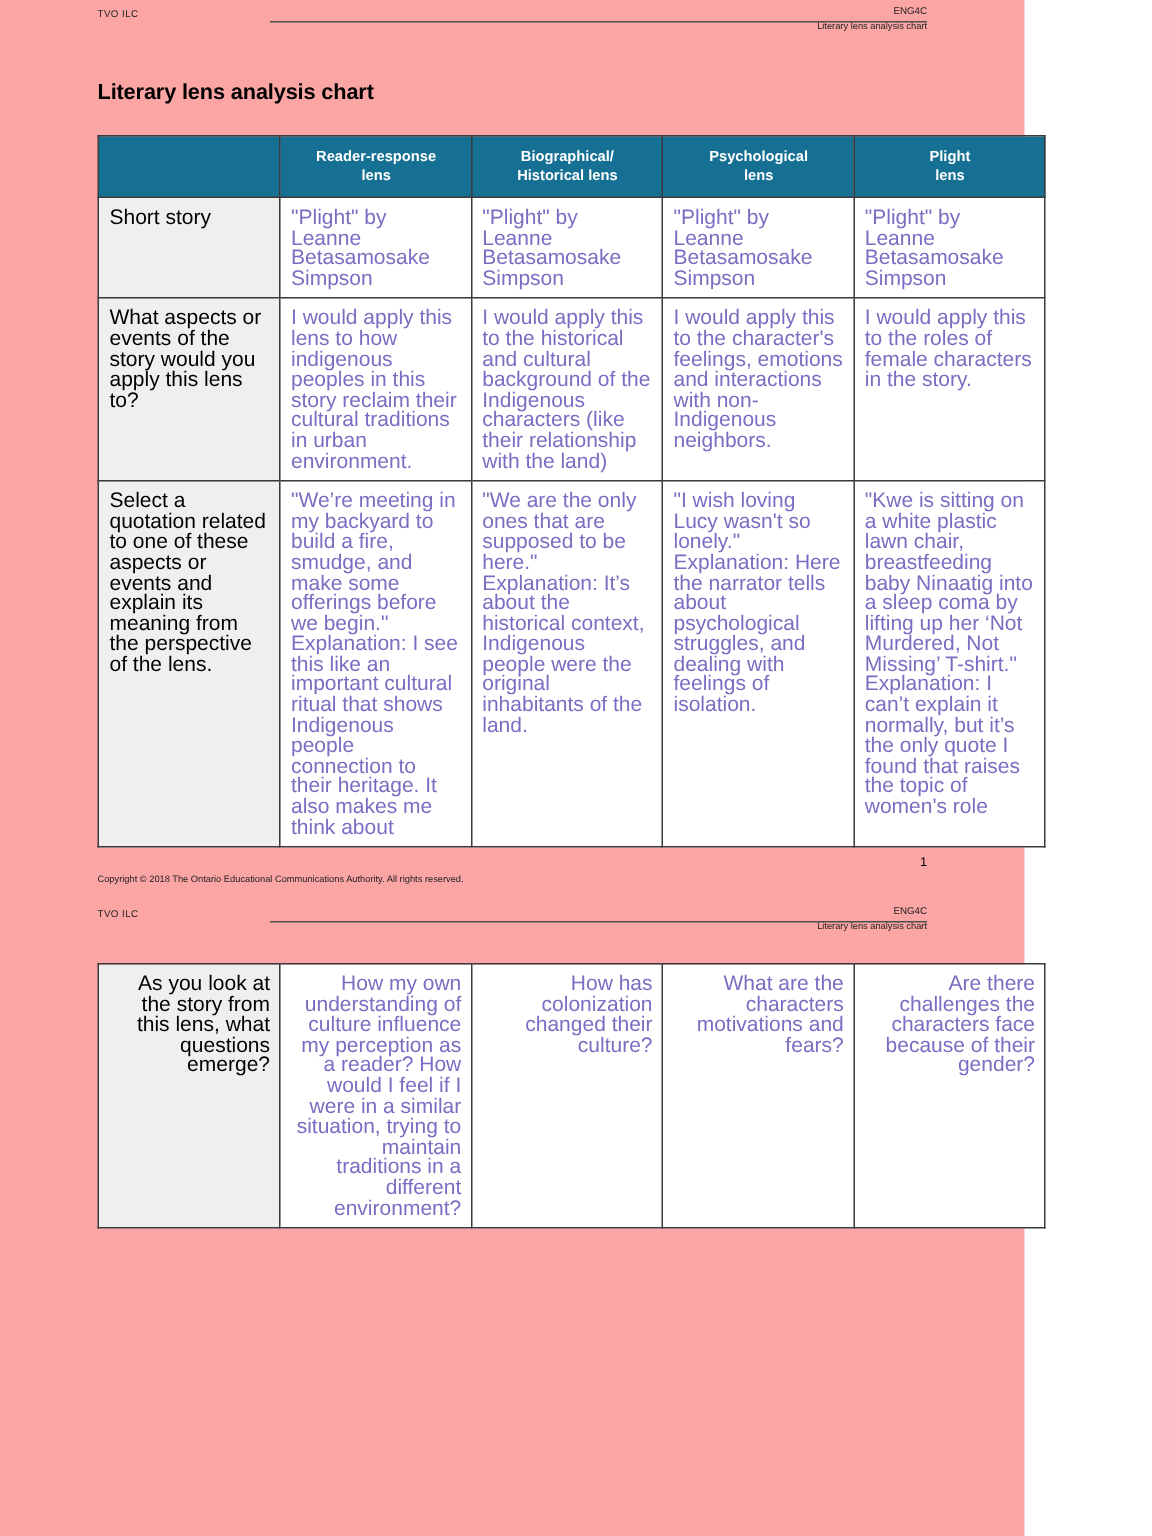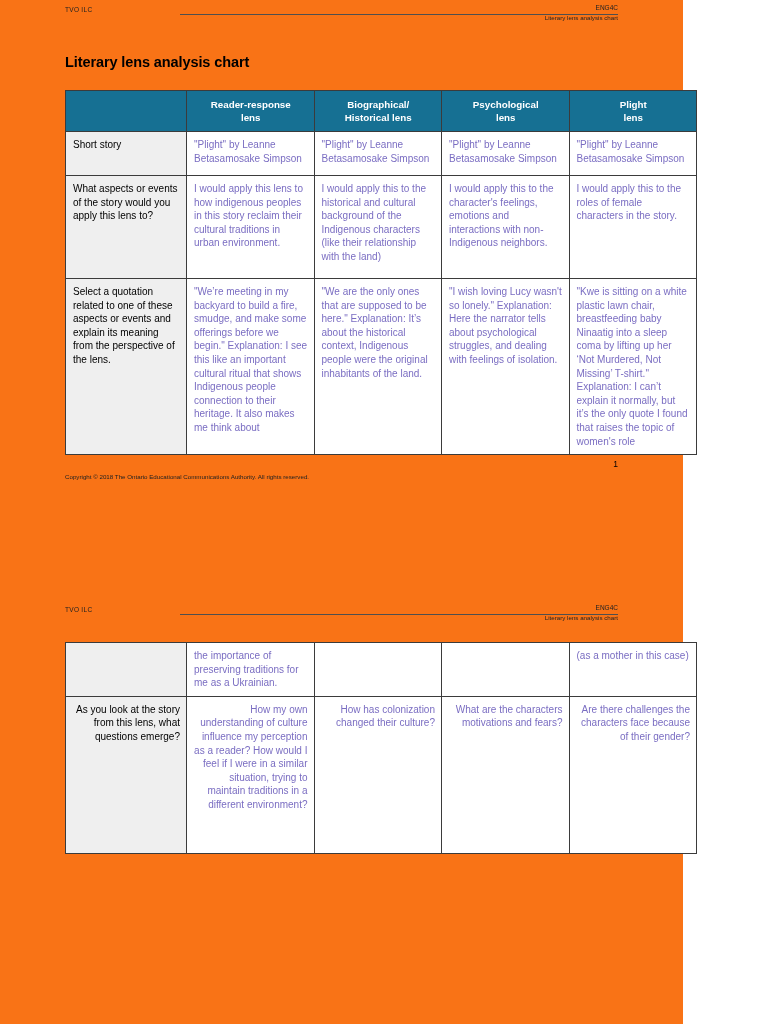--- a/index.html
+++ b/index.html
@@ -13,21 +13,21 @@
     font-family: "Liberation Sans", sans-serif;
     color: #000000;
     overflow: hidden;
     position: relative;
   }
 
   .page {
     position: absolute;
     left: 0;
     width: 683px;
-    background: #f97316;
+    background: #fca5a5;
   }
   #page-1 { top: 0; height: 600px; }
   #page-2 { top: 600px; height: 424px; }
 
   
   .doc-header {
     position: relative;
     height: 28px;
     margin: 0 65px 0 65px;
   }
@@ -86,21 +86,21 @@
     border: 1px solid #a16207;
   }
   table.lens-chart col.c-label { width: 121px; }
   table.lens-chart col.c-lens  { width: 127.5px; }
 
   table.lens-chart th,
   table.lens-chart td {
     border: 1px solid #3b3b3b;
     vertical-align: top;
     padding: 6px 6px 6px 7px;
-    font-size: 10px;
+    font-size: 14px;
     line-height: 13.6px;
   }
   table.lens-chart thead th {
     background: #167093;
     color: #ffffff;
     font-weight: bold;
     text-align: center;
     vertical-align: middle;
     padding-top: 7px;
     padding-bottom: 7px;
@@ -235,27 +235,20 @@
   <div class="chart-wrap" style="margin-top:14px;">
     <table class="lens-chart">
       <colgroup>
         <col class="c-label">
           <col class="c-lens">
           <col class="c-lens">
           <col class="c-lens">
           <col class="c-lens">
       </colgroup>
       <tbody>
-        <tr class="row-cont">
-          <td class="prompt"></td>
-          <td class="answer">the importance of preserving traditions for me as a Ukrainian.</td>
-          <td class="answer empty"></td>
-          <td class="answer empty"></td>
-          <td class="answer">(as a mother in this case)</td>
-        </tr>
         <tr class="row-questions">
           <td class="prompt">As you look at the story from this lens, what questions emerge?</td>
           <td class="answer">How my own understanding of culture influence my perception as a reader? How would I feel if I were in a similar situation, trying to maintain traditions in a different environment?</td>
           <td class="answer">How has colonization changed their culture?</td>
           <td class="answer">What are the characters motivations and fears?</td>
           <td class="answer">Are there challenges the characters face because of their gender?</td>
         </tr>
       </tbody>
     </table>
   </div>

